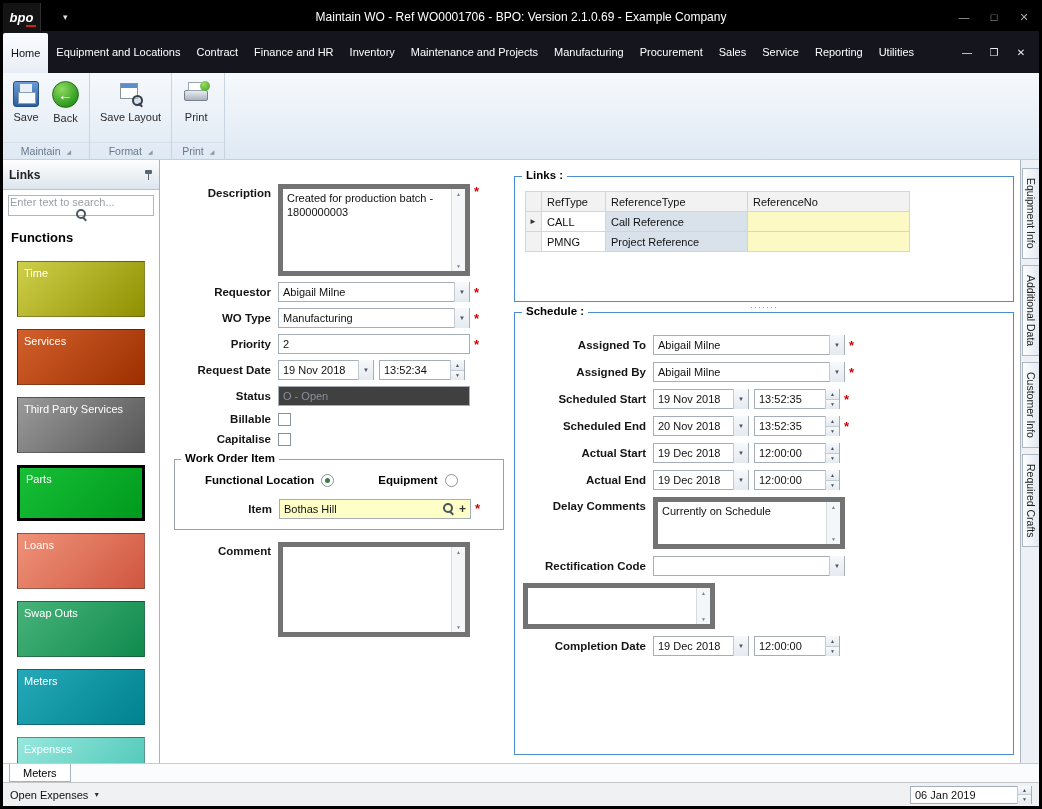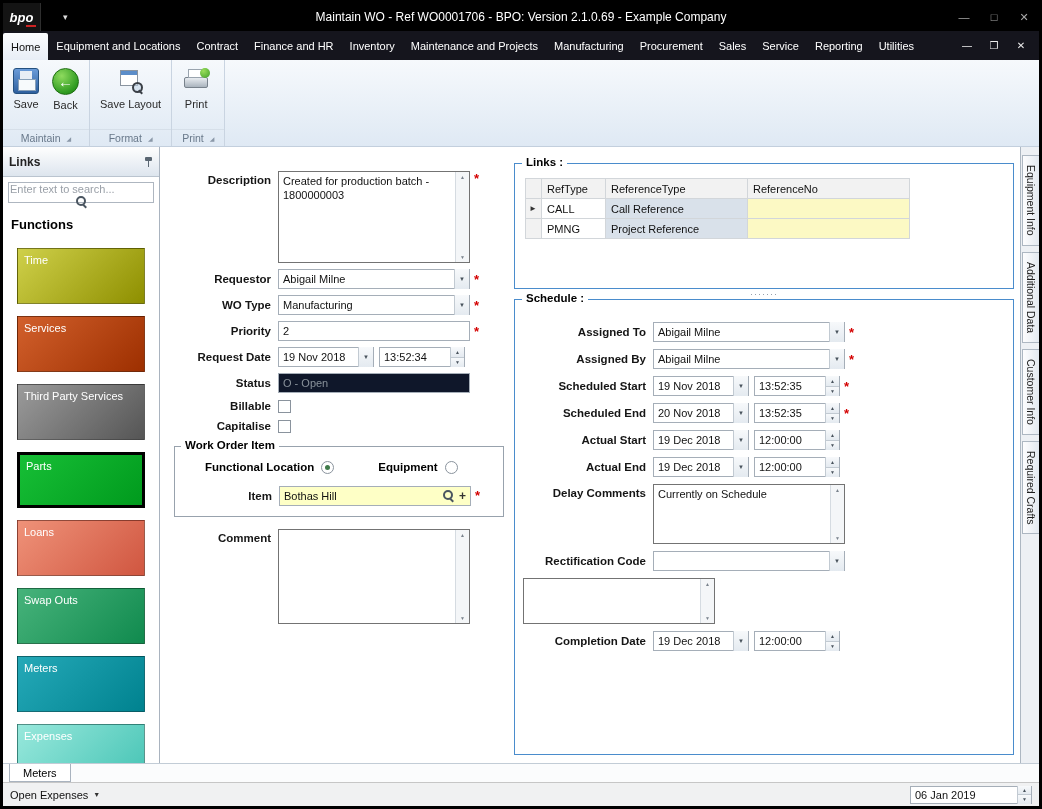--- a/index.html
+++ b/index.html
@@ -10,21 +10,21 @@
   
   .titlebar { height:28px; background:#000; display:flex; align-items:center; color:#fff; flex-shrink:0; position:relative; }
   .logo { width:38px; height:28px; background:#141414; border-right:1px solid #2e2e2e; color:#fff; font-weight:bold; font-style:italic; font-size:13px; display:flex; align-items:center; justify-content:center; position:relative; }
   .logo::after { content:""; position:absolute; right:4px; bottom:4px; width:10px; height:2px; background:#c22; }
   .tb-caret { font-size:9px; color:#ddd; margin-left:22px; }
   .tb-title { position:absolute; left:0; right:0; text-align:center; font-size:12px; pointer-events:none; }
   .tb-controls { margin-left:auto; display:flex; z-index:1; }
   .tb-btn { width:30px; height:24px; display:flex; align-items:center; justify-content:center; color:#a8a8a8; font-size:11px; }
 
   
-  .menubar { height:29px; background:#15151d; display:flex; align-items:stretch; color:#fff; flex-shrink:0; }
+  .menubar { height:42px; background:#15151d; display:flex; align-items:stretch; color:#fff; flex-shrink:0; }
   .mtab { display:flex; align-items:center; padding:0 8px; font-size:11px; color:#fff; white-space:nowrap; }
   .mtab.active { background:linear-gradient(#fbfcfe,#e8eef6); color:#111; margin-top:2px; border-radius:2px 2px 0 0; }
   .menu-controls { margin-left:auto; display:flex; align-items:center; gap:3px; padding-right:6px; }
   .menu-btn { width:24px; height:18px; display:flex; align-items:center; justify-content:center; font-size:10px; color:#eee; }
 
   
   .ribbon { height:87px; background:linear-gradient(#f6f9fc,#dfe9f4); border-bottom:1px solid #c3cfdd; display:flex; align-items:stretch; flex-shrink:0; }
   .rgroup { display:flex; flex-direction:column; border-right:1px solid #c9d4e1; }
   .rgroup-btns { flex:1; display:flex; align-items:flex-start; padding:5px 5px 0; gap:3px; }
   .rgroup-cap { height:17px; display:flex; align-items:center; justify-content:center; gap:6px; font-size:10.5px; color:#68788a; padding:0 10px; border-top:1px solid #d6dfe9; }
@@ -77,26 +77,26 @@
   .lbl2 { width:130px; }
   .field { border:1px solid #a5aeb8; background:#fff; height:20px; display:flex; align-items:center; font-size:11px; padding:0 4px; color:#111; }
   .w190 { width:192px; } .w103 { width:96px; } .w85 { width:86px; }
   .ml5 { margin-left:5px; }
   .val { flex:1; overflow:hidden; white-space:nowrap; }
   .dd { width:15px; align-self:stretch; margin:-1px -4px -1px 4px; border-left:1px solid #c2cad2; background:linear-gradient(#f7f9fb,#e4eaf0); display:flex; align-items:center; justify-content:center; font-size:6px; color:#49535d; flex-shrink:0; }
   .spinbtns { width:14px; align-self:stretch; display:flex; flex-direction:column; border-left:1px solid #c2cad2; flex-shrink:0; margin:-1px -4px -1px 4px; }
   .spinbtns span { flex:1; display:flex; align-items:center; justify-content:center; font-size:5px; color:#49535d; background:linear-gradient(#f7f9fb,#e4eaf0); }
   .spinbtns span:first-child { border-bottom:1px solid #c2cad2; }
   .req { color:#d40000; font-weight:bold; margin-left:4px; font-size:13px; }
-  .disabled { background:#0f172a; color:#88919a; }
+  .disabled { background:#404040; color:#88919a; }
   .cb { width:13px; height:13px; border:1px solid #8a939d; background:#fff; flex-shrink:0; }
   .radio { width:13px; height:13px; border:1px solid #8a939d; border-radius:50%; background:#fff; position:relative; flex-shrink:0; }
   .radio.checked::after { content:""; position:absolute; inset:3px; border-radius:50%; background:#3f7a4a; }
-  .textarea { border:1px solid #737373; background:#fff; display:flex; font-size:11px; align-items:stretch; }
-  .h92 { height:92px; } .h95 { height:95px; } .h52 { height:60px; } .h46 { height:46px; }
+  .textarea { border:5px solid #737373; background:#fff; display:flex; font-size:11px; align-items:stretch; }
+  .h92 { height:92px; } .h95 { height:95px; } .h52 { height:52px; } .h46 { height:46px; }
   .ta-text { flex:1; padding:2px 4px; line-height:1.3; overflow:hidden; color:#111; }
   .ta-scroll { width:14px; border-left:1px solid #d5dbe1; display:flex; flex-direction:column; justify-content:space-between; align-items:center; padding:2px 0; font-size:5px; color:#7a838d; background:#f4f6f8; flex-shrink:0; }
   .yellow { background:#feffc6; }
   .plus { font-weight:bold; font-size:12px; color:#333; margin-left:4px; }
 
   .groupbox { position:relative; border:1px solid #98a2ad; margin:12px 0 12px 2px; padding:14px 6px 6px; }
   .gb-label { position:absolute; top:-8px; left:6px; background:#fff; font-weight:bold; font-size:11.5px; padding:0 4px; }
   .radio-row { display:flex; align-items:center; margin:0 0 12px 24px; gap:7px; font-size:11.5px; font-weight:bold; }
   .radio-row .gap { width:30px; }
 

